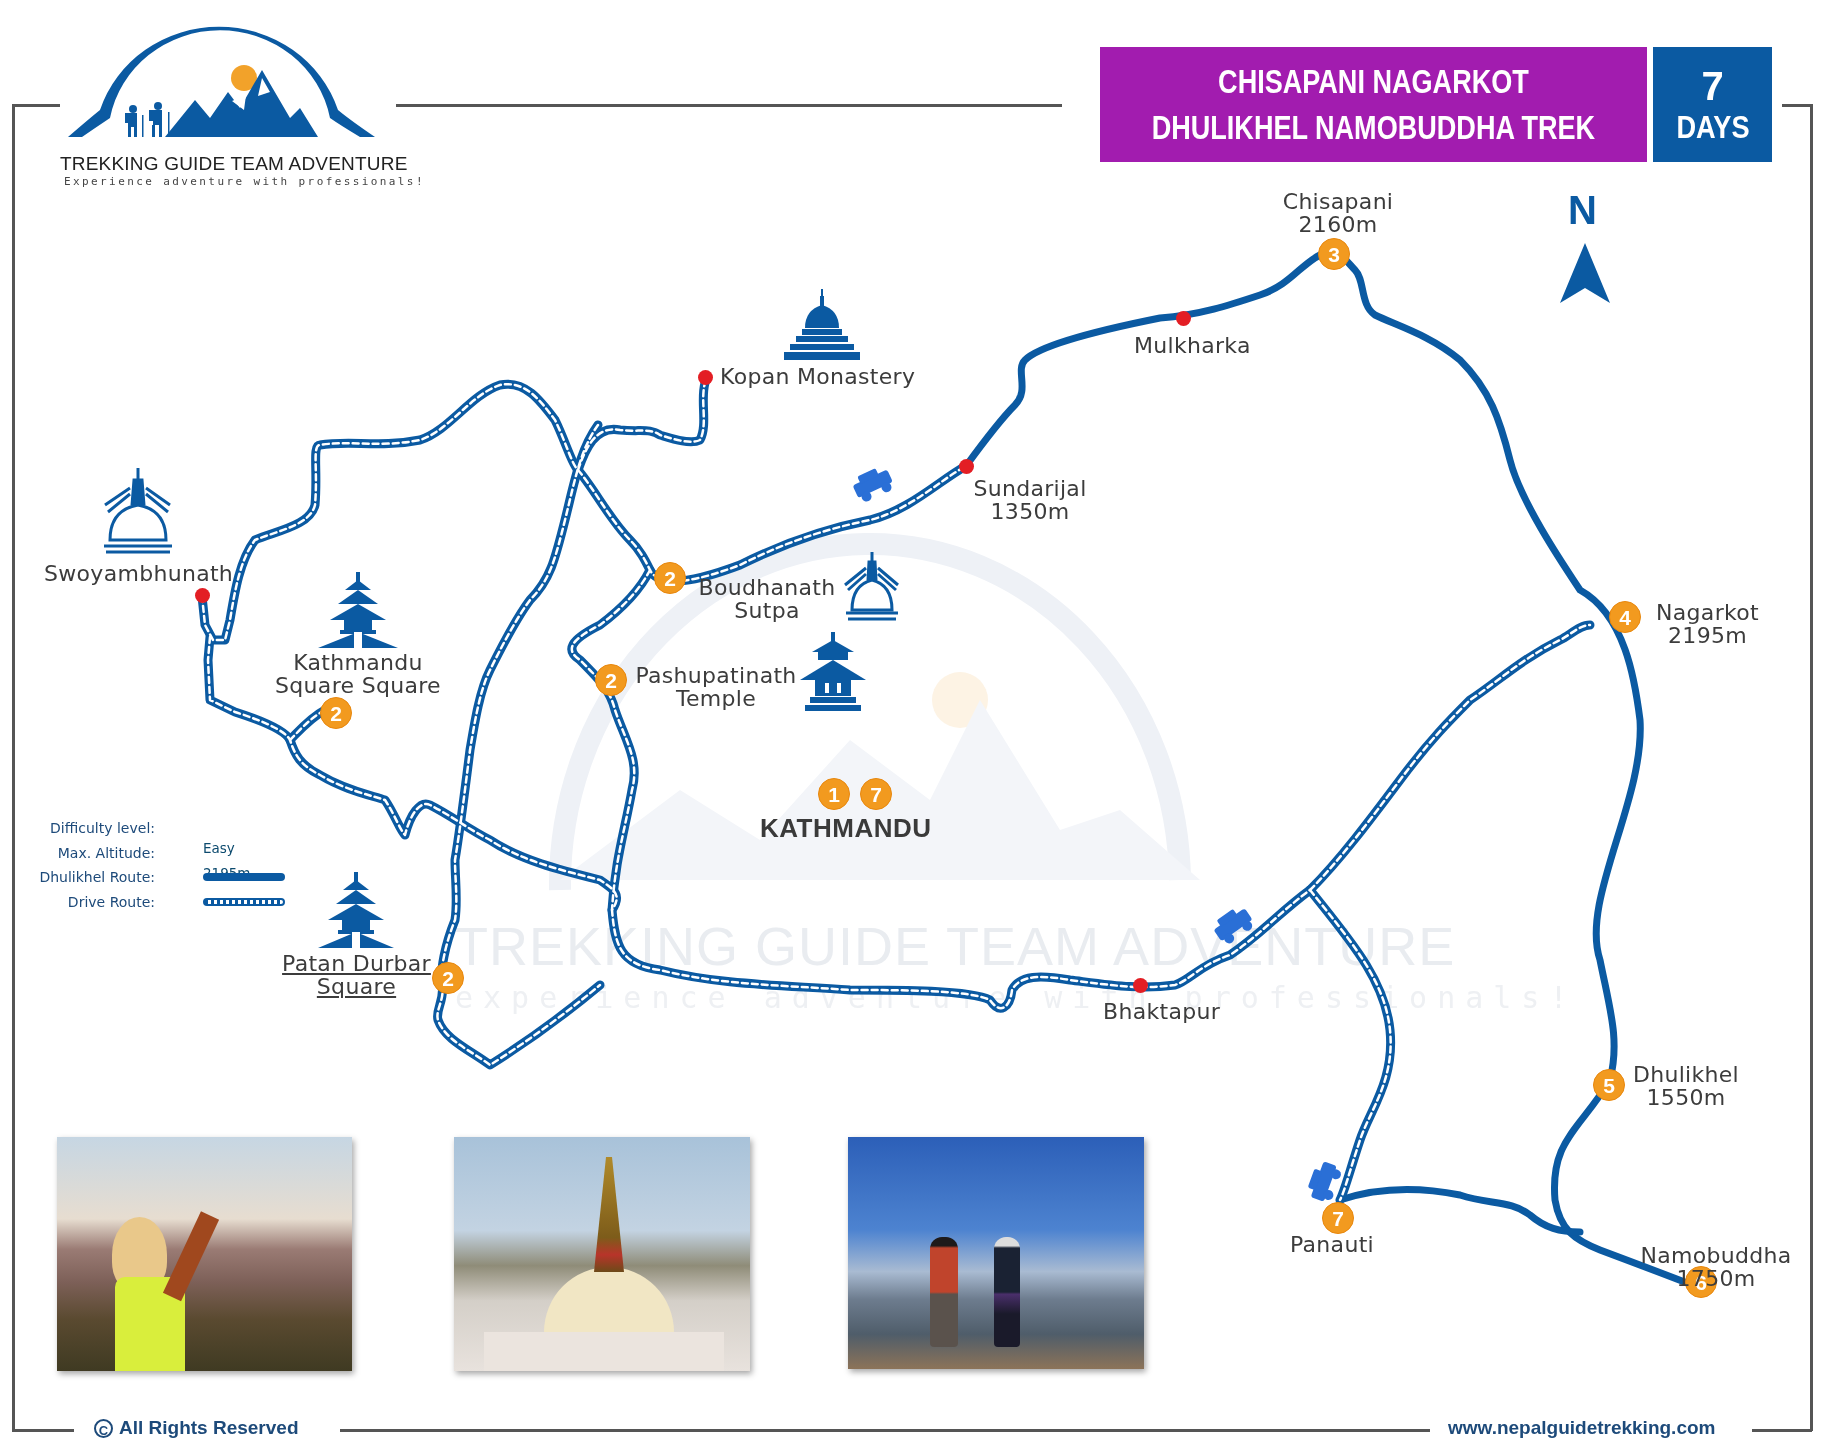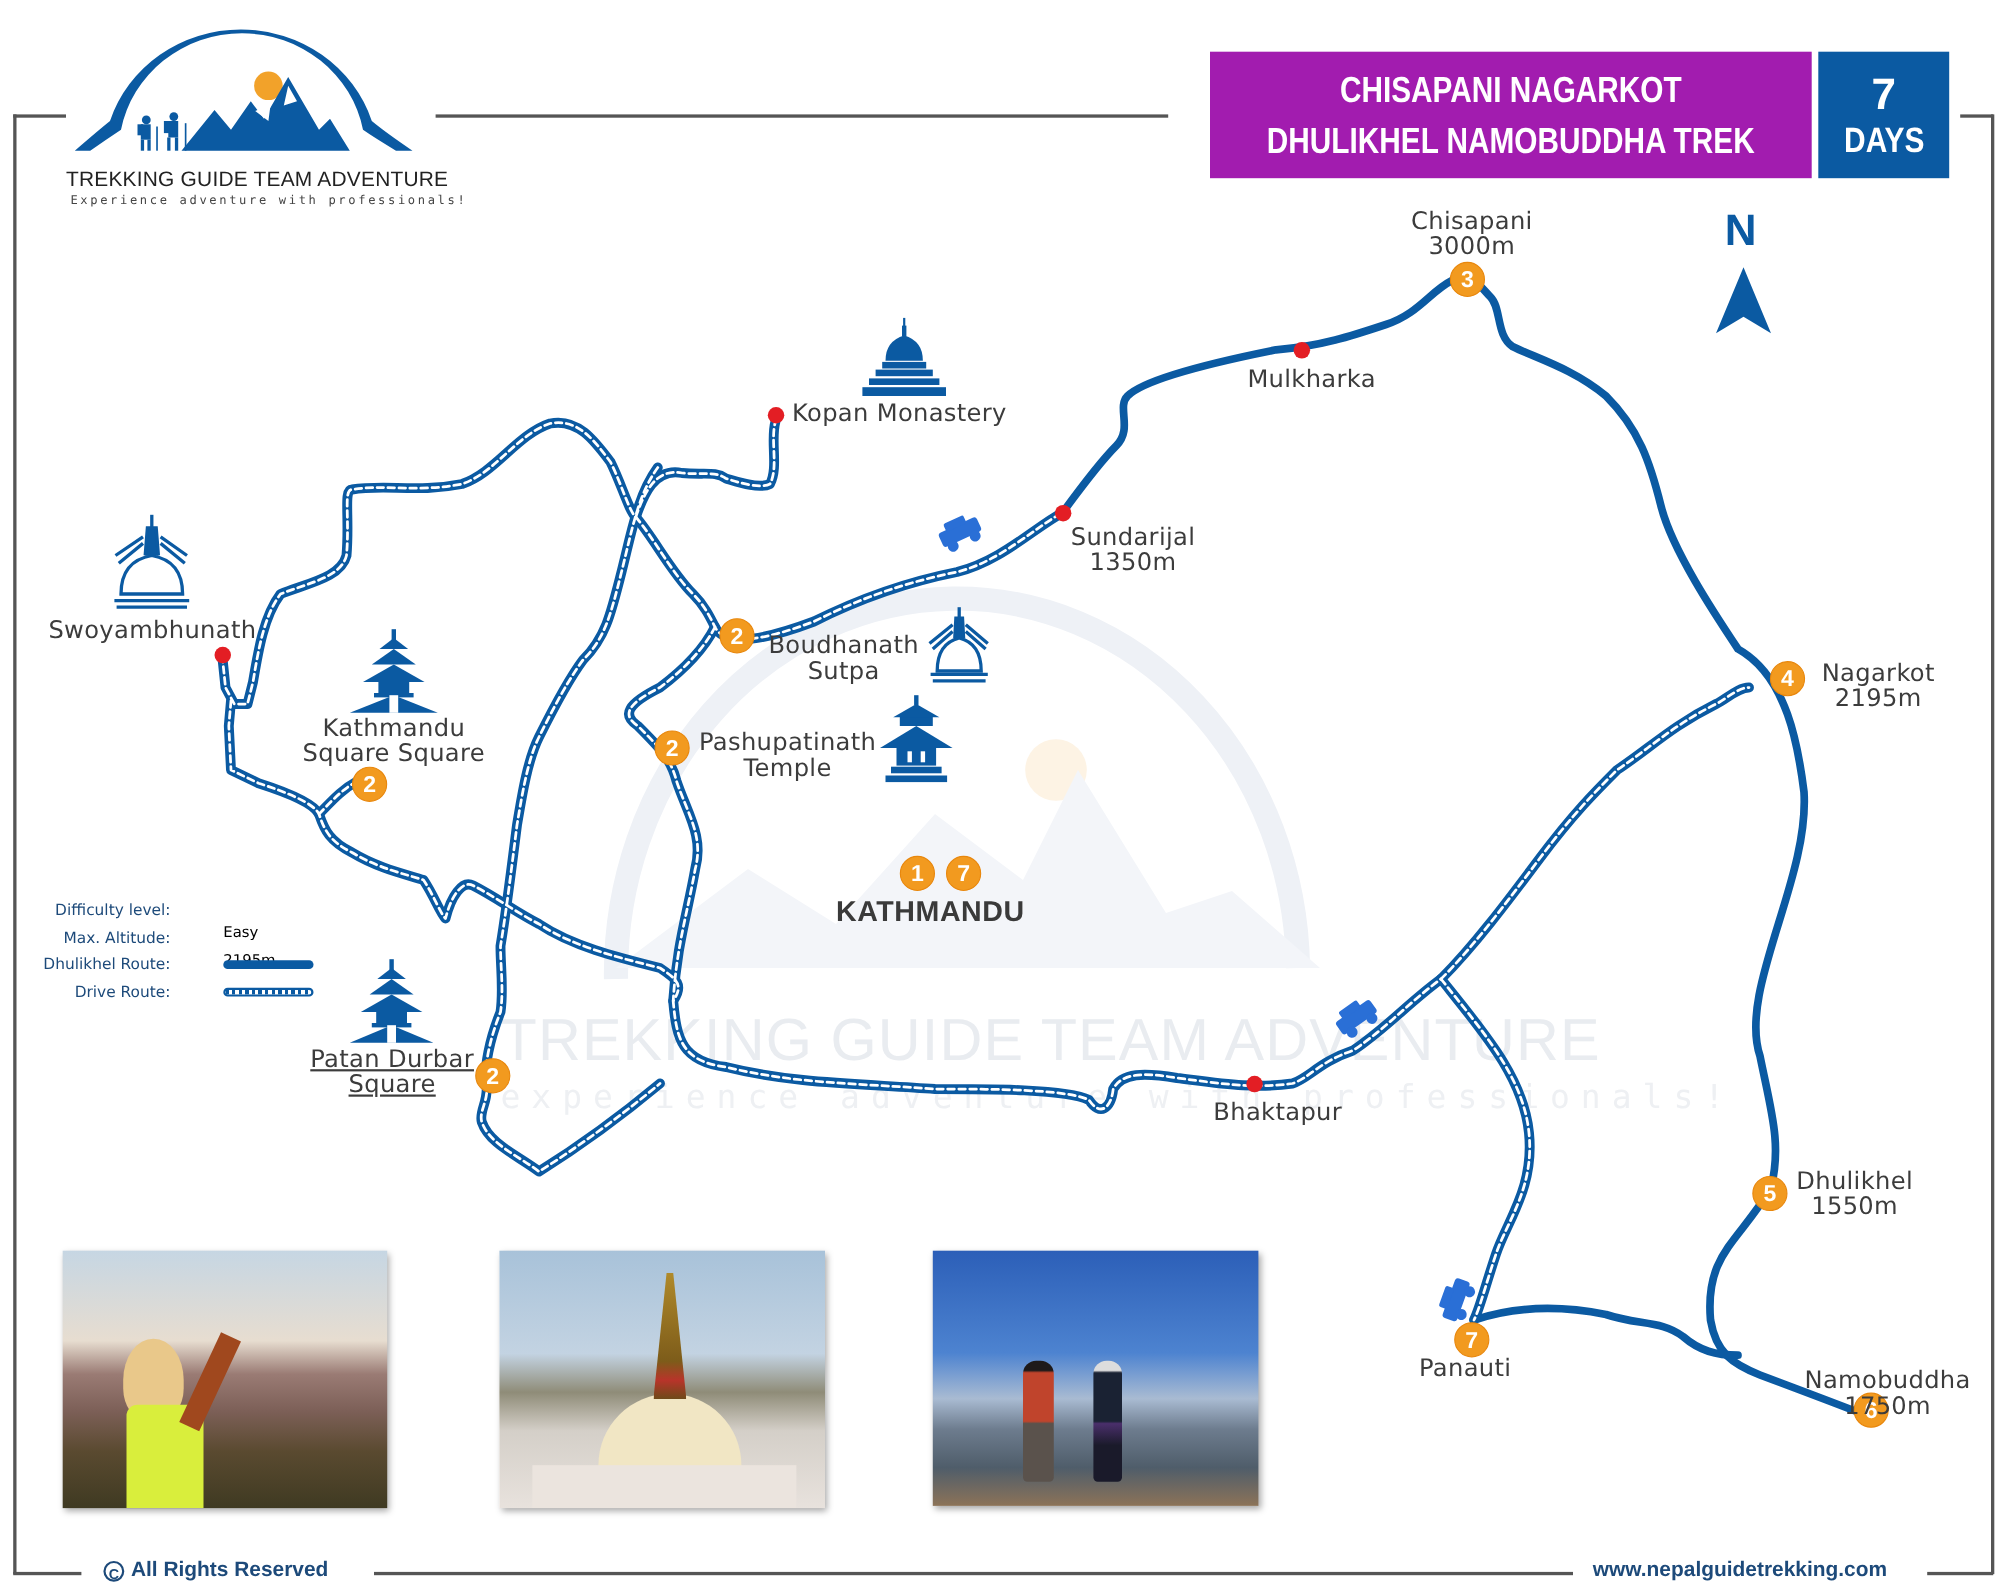--- a/index.html
+++ b/index.html
@@ -13,21 +13,21 @@
   .days-num { font-size:40px; line-height:44px; }
   .days-lbl { font-size:32px; line-height:38px; transform:scaleX(0.85); }
   .place { position:absolute; font-family:"DejaVu Sans", sans-serif; color:#3c3c3c; font-size:22px; line-height:23px; text-align:center; white-space:nowrap; letter-spacing:0.3px; }
   .place.left { text-align:left; }
   .marker { position:absolute; width:32px; height:32px; border-radius:50%; background:#f29a1f; color:#fff; font-family:"Liberation Sans", sans-serif; font-weight:bold; font-size:21px; line-height:32px; text-align:center; border:1px solid #e8870d; box-sizing:border-box; }
   .pin { position:absolute; width:15px; height:15px; border-radius:50%; background:#e31e24; }
   .kathmandu { position:absolute; left:760px; top:813px; font-family:"Liberation Sans", sans-serif; font-weight:bold; font-size:26px; color:#3a3a3a; letter-spacing:0.5px; }
   .legend { position:absolute; left:30px; top:816px; font-family:"DejaVu Sans", sans-serif; font-size:14px; color:#1d4a7a; }
   .legend-row { height:24.5px; display:flex; align-items:center;gap:33px; }
   .legend-key { width:125px; text-align:right; padding-right:15px; }
-  .legend-val { color:#000000; font-size:13.5px;margin-top:40px; }
+  .legend-val { color:#0c4a6e; font-size:13.5px;margin-top:40px; }
   .swatch { width:82px; height:8px; border-radius:4px; background:#0b5aa2; }
   .swatch.drive { background: repeating-linear-gradient(90deg, #0b5aa2 0 3px, #fff 3px 6px); border:2px solid #0b5aa2; height:4px; box-sizing:content-box; width:78px; }
   .north-n { position:absolute; left:1568px; top:188px; font-family:"Liberation Sans", sans-serif; font-weight:bold; font-size:40px; color:#0b5aa2; }
   .photo { position:absolute; box-shadow:2px 3px 6px rgba(0,0,0,0.35); overflow:hidden; }
   .footer-left { position:absolute; left:94px; top:1417px; font-family:"Liberation Sans", sans-serif; font-weight:bold; font-size:19px; color:#1d4a7a; display:flex; align-items:center; gap:6px; }
   .copy-icon { display:inline-block; width:19px; height:19px; border:2px solid #1d4a7a; border-radius:50%; font-size:13px; line-height:19px; text-align:center; box-sizing:border-box; }
   .footer-right { position:absolute; left:1448px; top:1417px; font-family:Liberation Sans, sans-serif; font-weight:bold; font-size:19px; color:#1d4a7a; }
   .watermark-text { position:absolute; left:455px; top:915px; font-family:"Liberation Sans", sans-serif; font-size:54px; color:#e9ecf0; letter-spacing:1px; white-space:nowrap; }
   .watermark-sub { position:absolute; left:455px; top:980px; font-family:"DejaVu Sans Mono", monospace; font-size:30px; color:#eef0f3; letter-spacing:10px; white-space:nowrap; }
   svg { position:absolute; left:0; top:0; }
@@ -214,21 +214,21 @@
 <div class="marker" style="left:432px;top:962px;">2</div>
 <div class="marker" style="left:818px;top:778px;">1</div>
 <div class="marker" style="left:860px;top:778px;">7</div>
 <div class="marker" style="left:1609px;top:601px;">4</div>
 <div class="marker" style="left:1593px;top:1069px;">5</div>
 <div class="marker" style="left:1322px;top:1202px;">7</div>
 <div class="marker" style="left:1685px;top:1266px;">6</div>
 
 <div class="place" style="left:1278px;top:190px;width:120px;">
   <div>Chisapani</div>
-  <div>3000m</div>
+  <div>2160m</div>
 </div>
 <div class="place" style="left:1134px;top:334px;">Mulkharka</div>
 <div class="place left" style="left:720px;top:365px;">Kopan Monastery</div>
 <div class="place" style="left:970px;top:477px;width:120px;">
   <div>Sundarijal</div>
   <div>1350m</div>
 </div>
 <div class="place left" style="left:44px;top:562px;">Swoyambhunath</div>
 <div class="place" style="left:262px;top:651px;width:192px;">
   <div>Kathmandu</div>

